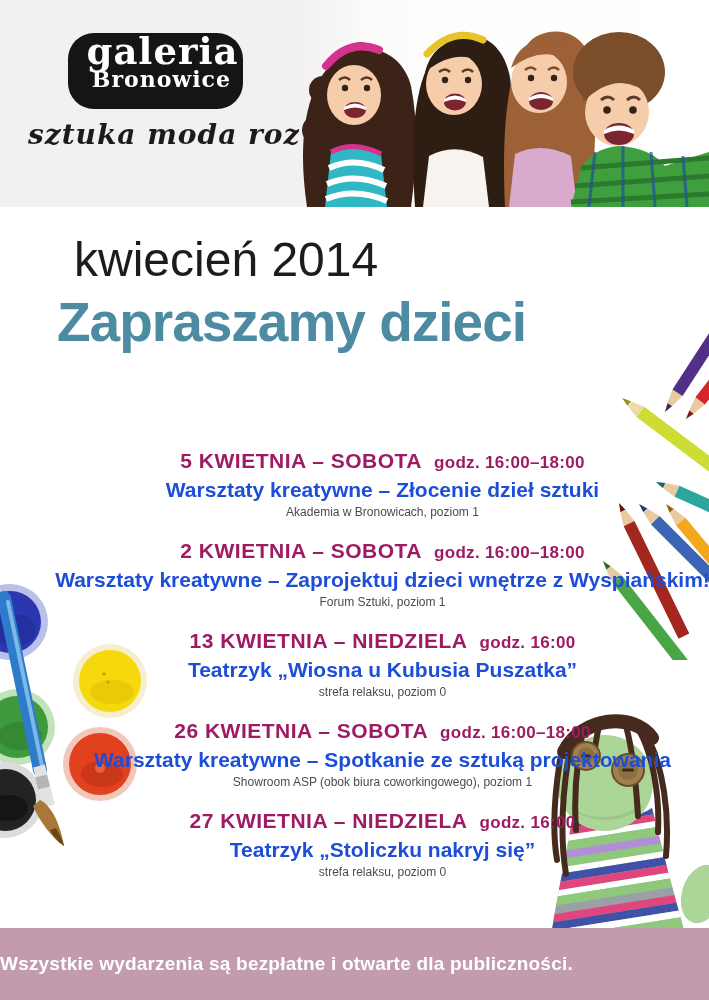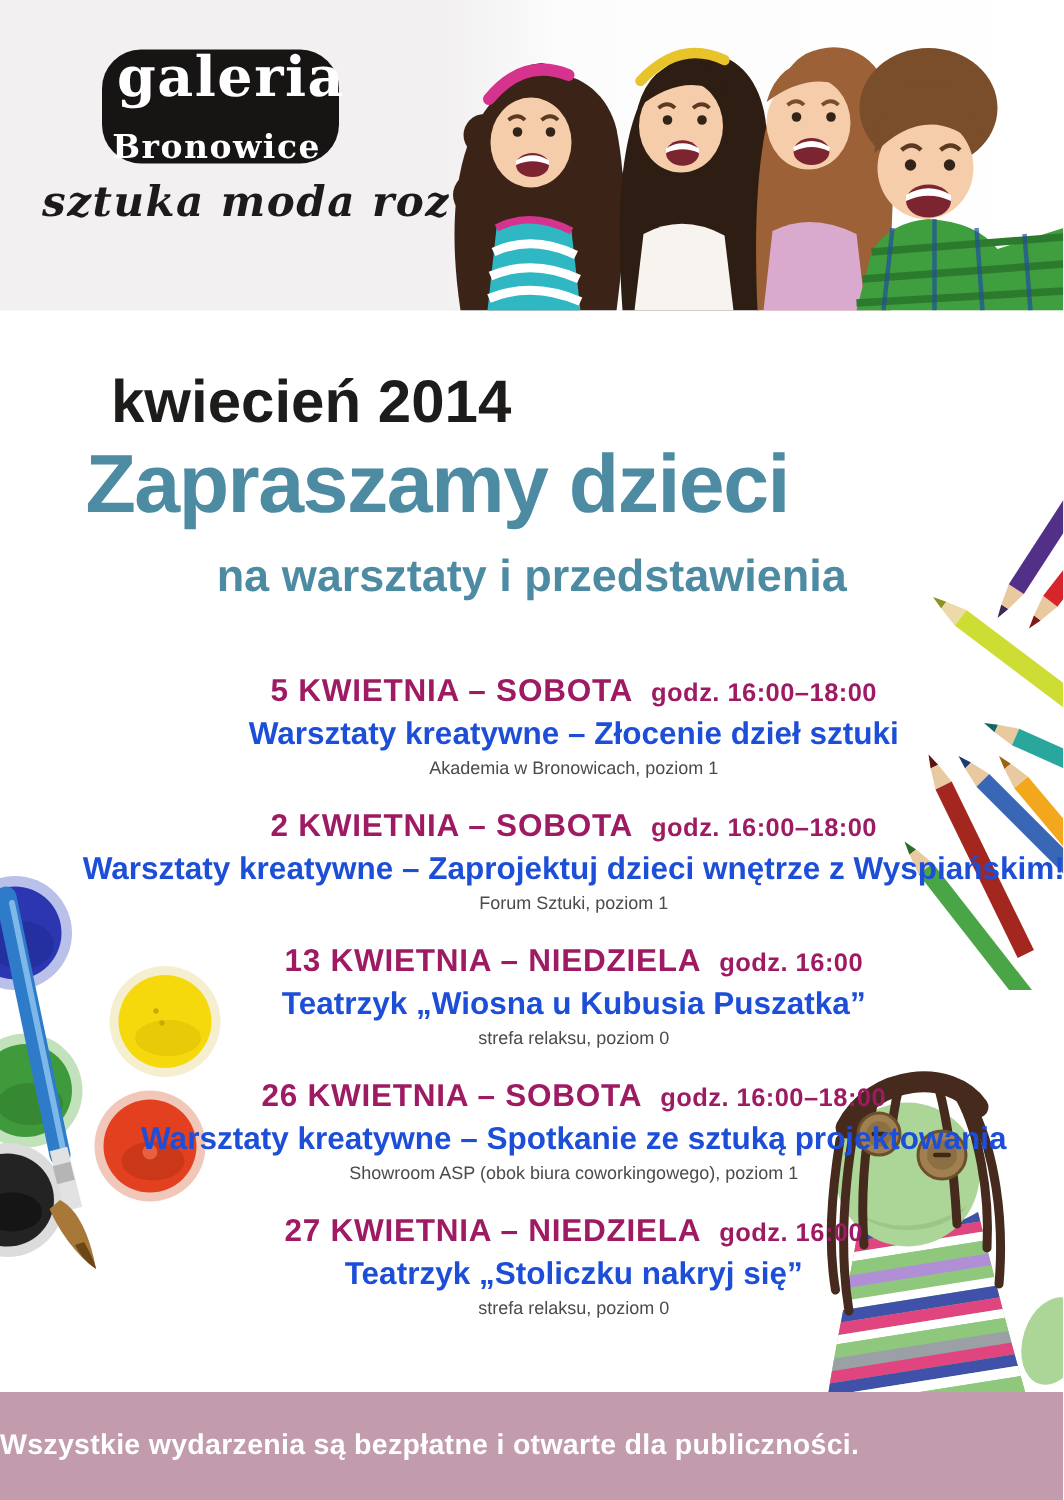--- a/index.html
+++ b/index.html
@@ -4,42 +4,42 @@
 <style>
   html,body{margin:0;padding:0;background:#ffffff;}
   .poster{
     position:relative;width:709px;height:1000px;margin:0 auto;
     background:#ffffff;overflow:hidden;
     font-family:"Liberation Sans",sans-serif;
   }
   
   .top-band{position:absolute;left:0;top:0;width:709px;height:207px;background:#f2f0f1;}
   .logo-box{
-    position:absolute;left:68px;top:33px;width:158px;height:76px;
+    position:absolute;left:68px;top:33px;width:175px;height:76px;
     background:#171414;border-radius:26px;
-    display:flex;flex-direction:column;align-items:center;justify-content:space-between;
+    display:flex;flex-direction:column;align-items:center;justify-content:flex-start;
   }
   .logo-primary{
     font-family:"DejaVu Serif",serif;color:#ffffff;font-size:37px;font-weight:700;
     line-height:1;letter-spacing:1px;margin-left:14px;
   }
   .logo-secondary{
     font-family:"DejaVu Serif",serif;color:#ffffff;font-size:22px;font-weight:700;
     line-height:1;align-self:flex-end;margin-right:12px;margin-top:-2px;letter-spacing:1px;
   }
   .tagline{
     position:absolute;left:28px;top:118px;width:280px;
     font-family:"DejaVu Serif",serif;font-style:italic;font-weight:700;
     font-size:28px;color:#1c1b1a;letter-spacing:1px;white-space:nowrap;
   }
   .kids-photo{position:absolute;left:299px;top:0;width:410px;height:207px;}
   
   .month-title{
-    position:absolute;left:74px;top:246px;
-    font-size:40px;font-weight:700;color:#1d1c1a;letter-spacing:0;
+    position:absolute;left:74px;top:232px;
+    font-size:48px;font-weight:400;color:#1d1c1a;letter-spacing:0;
   }
   .main-title{
     position:absolute;left:0;top:291px;width:583px;text-align:center;
     font-size:55px;font-weight:800;color:#4d8ba3;letter-spacing:-1px;line-height:1.15;
   }
   .sub-title{
     position:absolute;left:0;top:368px;width:709px;text-align:center;
     font-size:30px;font-weight:800;color:#4d8ba3;letter-spacing:0;
   }
   
@@ -150,21 +150,20 @@
       <ellipse cx="320" cy="134" rx="15" ry="11" fill="#7c2430"></ellipse>
       <path d="M305,130 Q320,121 335,130 L335,134 Q320,127 305,134 Z" fill="#ffffff"></path>
       <path d="M272,207 L282,168 Q294,148 320,146 Q352,148 366,166 L410,152 L410,207 Z" fill="#3f9e3d"></path>
       <path d="M282,168 L410,158 M276,186 L410,176 M272,202 L410,194" stroke="#2c7a2e" stroke-width="5" fill="none"></path>
       <path d="M296,152 L290,207 M324,146 L324,207 M352,152 L356,207 M384,156 L388,207" stroke="#1f4f9e" stroke-width="3" fill="none" opacity="0.7"></path>
     </g>
   </svg>
 
   <div class="month-title">kwiecień 2014</div>
   <div class="main-title">Zapraszamy dzieci</div>
-  <div class="sub-title">na warsztaty i przedstawienia</div>
 
   <svg class="pencils" viewBox="0 0 120 330" xmlns="http://www.w3.org/2000/svg" aria-hidden="true">
 
     <g transform="translate(76,82) rotate(-57)">
       <path d="M0,0 L9,-2.8 L9,2.8 Z" fill="#3a2a55"></path>
         <path d="M9,-2.8 L23,-6 L23,6 L9,2.8 Z" fill="#e9caa0"></path>
         <rect x="23" y="-6" width="80" height="12" fill="#533088"></rect>
     </g>
     <g transform="translate(97,89) rotate(-52)">
       <path d="M0,0 L9,-2.8 L9,2.8 Z" fill="#7e1b18"></path>

